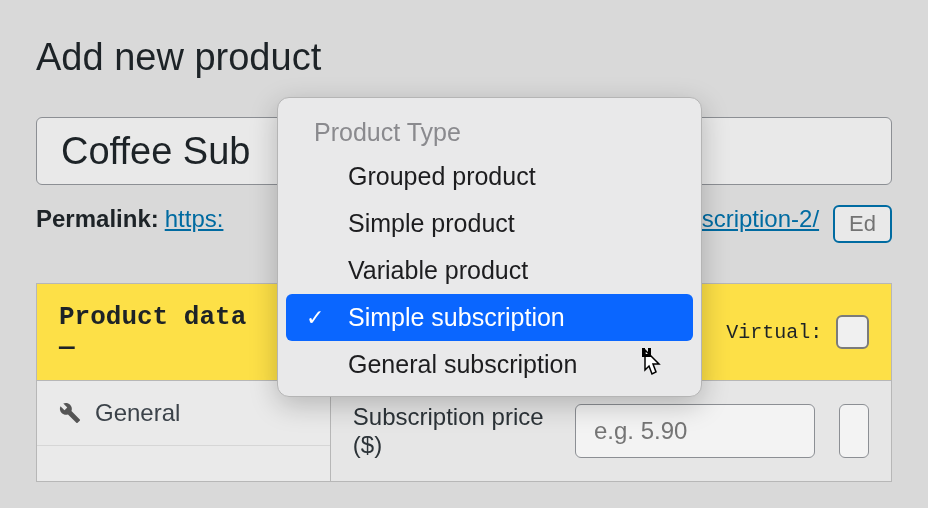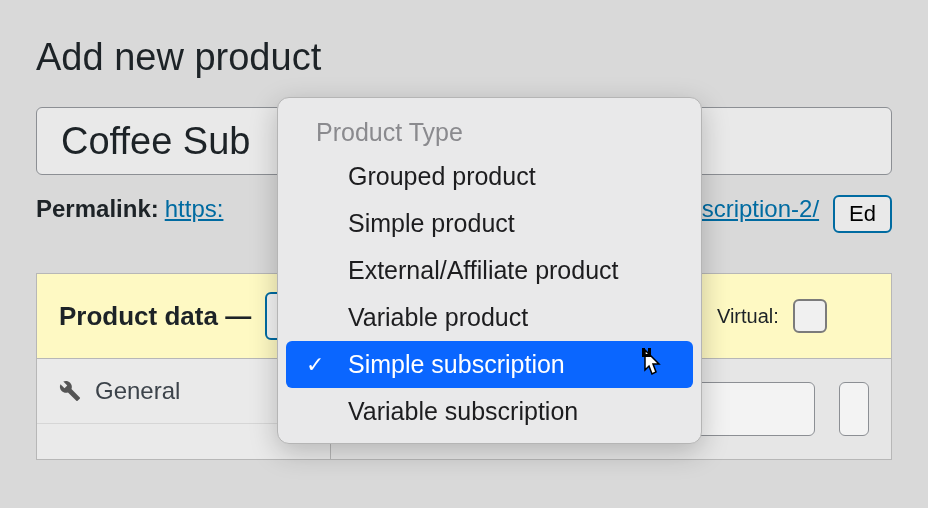--- a/index.html
+++ b/index.html
@@ -11,21 +11,21 @@
     overflow: hidden;
     position: relative;
     color: #1d2327;
   }
   .page {
     padding: 36px 36px 0 36px;
   }
   .page-title {
     font-size: 38px;
     font-weight: 400;
-    margin-bottom: 28px;
+    margin-bottom: 38px;
     color: #1d2327;
   }
   .title-input {
     width: 100%;
     height: 68px;
     border: 1px solid #8c8f94;
     border-radius: 6px;
     background: #e9e9e9;
     font-size: 38px;
     padding: 0 24px;
@@ -39,40 +39,41 @@
     display: flex;
     align-items: flex-start;
     gap: 6px;
   }
   .permalink-label { font-weight: 600; }
   .permalink-link {
     color: #006ba1;
   }
   .edit-btn {
     border: 2px solid #006ba1;
-    color: #000000;
+    color: #737373;
     background: #e9e9e9;
     border-radius: 6px;
     padding: 4px 14px;
     font-size: 22px;
     margin-left: 8px;
   }
   .product-data-panel {
     margin-top: 40px;
     border: 1px solid #b7b7b7;
     background: #e6e6e6;
   }
   .pd-header {
     display: flex;
     align-items: center;
     gap: 14px;
     padding: 18px 22px;
     border-bottom: 1px solid #b7b7b7;
-    background: #fef9c3;
+    background: #fde047;
     font-size: 26px;
+    font-family: Liberation Mono, monospace;
   }
   .pd-label { font-weight: 700; }
   .select-placeholder {
     width: 400px;
     height: 48px;
     border: 2px solid #006ba1;
     border-radius: 6px;
     background: #f4f4f4;
   }
   .divider { color: #777; font-size: 30px; padding: 0 8px; }
@@ -133,22 +134,23 @@
     width: 425px;
     background: #e9e9ea;
     border: 1px solid #b5b5b5;
     border-radius: 12px;
     box-shadow: 0 8px 28px rgba(0,0,0,0.22);
     padding: 10px 0 8px 0;
     font-size: 25px;
   }
   .dd-group-label {
     color: #8a8a8e;
-    padding: 10px 28px 6px 38px;
+    padding: 10px 28px 6px 28px;
     font-size: 25px;
+    margin-left: 8px;
   }
   .dd-item {
     display: flex;
     align-items: center;
     padding: 9px 28px 9px 62px;
     color: #1d1d1f;
     position: relative;
     cursor: default;
     border-radius: 6px;
     margin: 0 8px;
@@ -213,31 +215,28 @@
 
 <div class="dropdown">
   <div class="dd-group-label">Product Type</div>
   <div class="dd-item">
     <span>Grouped product</span>
   </div>
   <div class="dd-item">
     <span>Simple product</span>
   </div>
   <div class="dd-item">
-    <span>External/Affiliate product</span>
-  </div>
-  <div class="dd-item">
     <span>Variable product</span>
   </div>
   <div class="dd-item selected">
     <span class="dd-check">✓</span>
     <span>Simple subscription</span>
   </div>
   <div class="dd-item">
-    <span>Variable subscription</span>
+    <span>General subscription</span>
   </div>
 </div>
 
 <svg class="cursor" width="28" height="30" viewBox="0 0 28 30">
   <path d="M9 2 L9 22 L13 18 L16 26 L20 24 L17 16 L23 16 Z" fill="#fff" stroke="#000" stroke-width="1.5"></path>
   <rect x="6" y="0" width="3" height="8" fill="#000"></rect>
   <rect x="12" y="0" width="3" height="8" fill="#000"></rect>
   <rect x="6" y="6" width="9" height="3" fill="#000"></rect>
 </svg>
 

